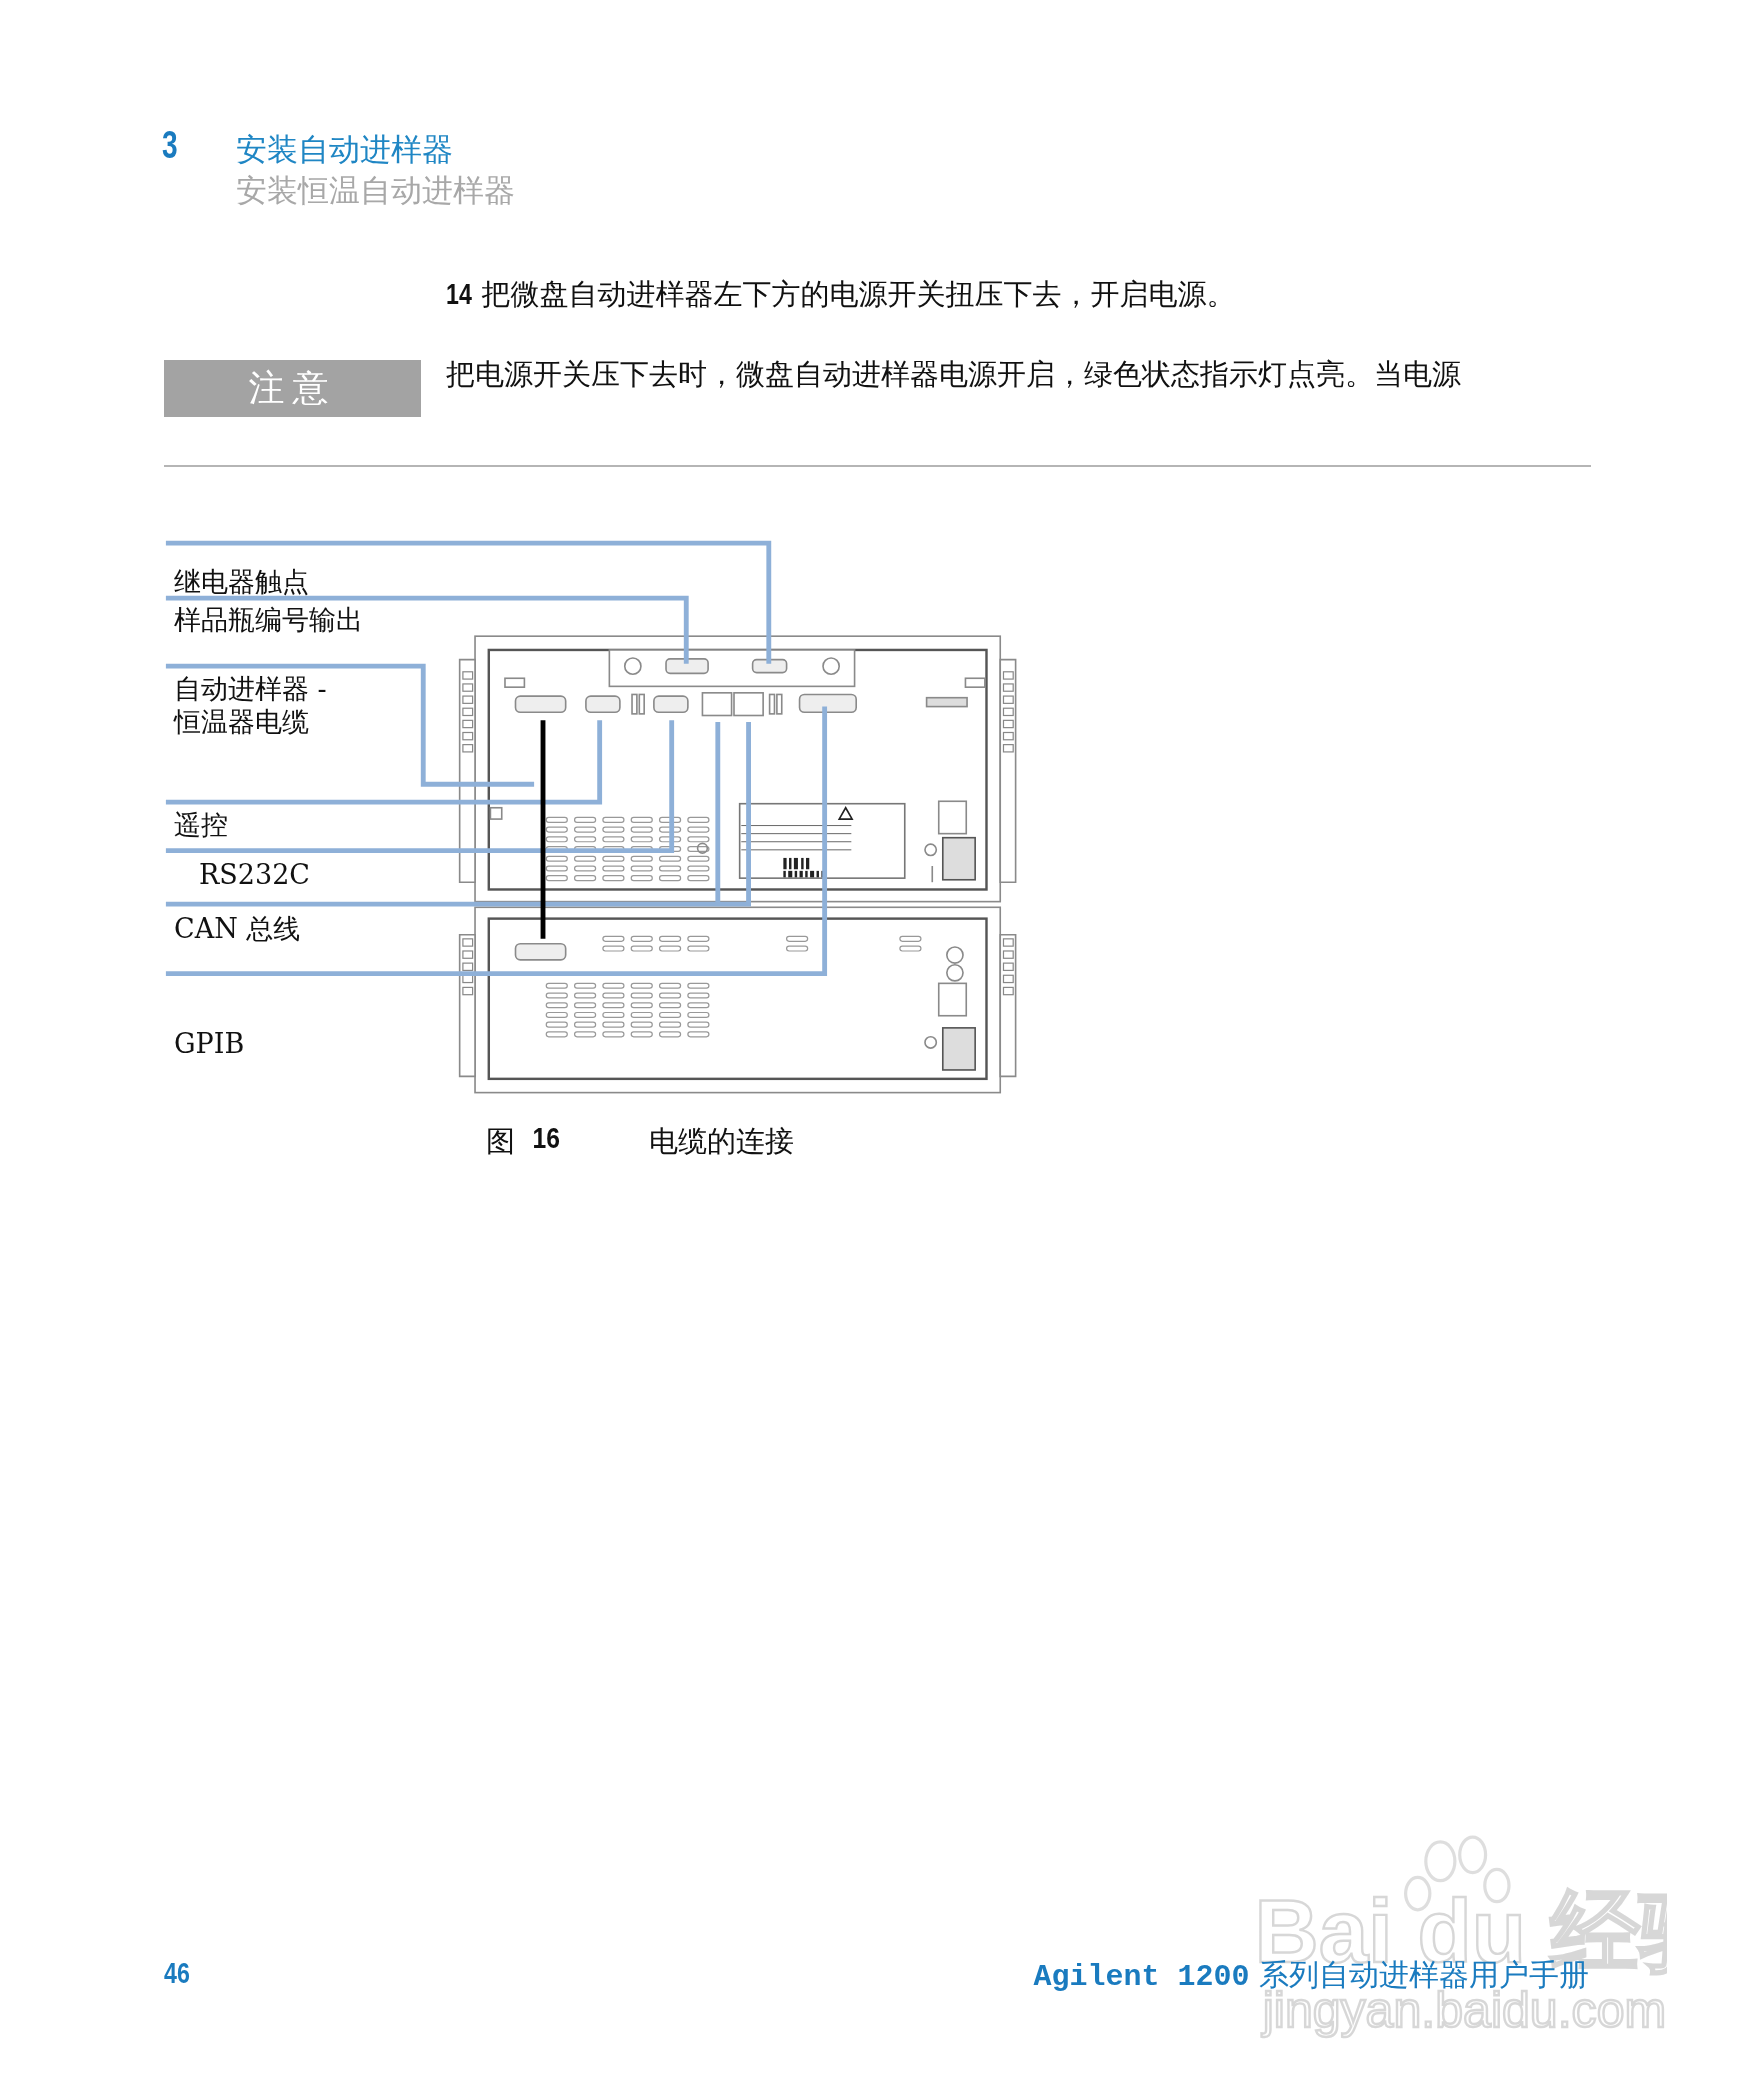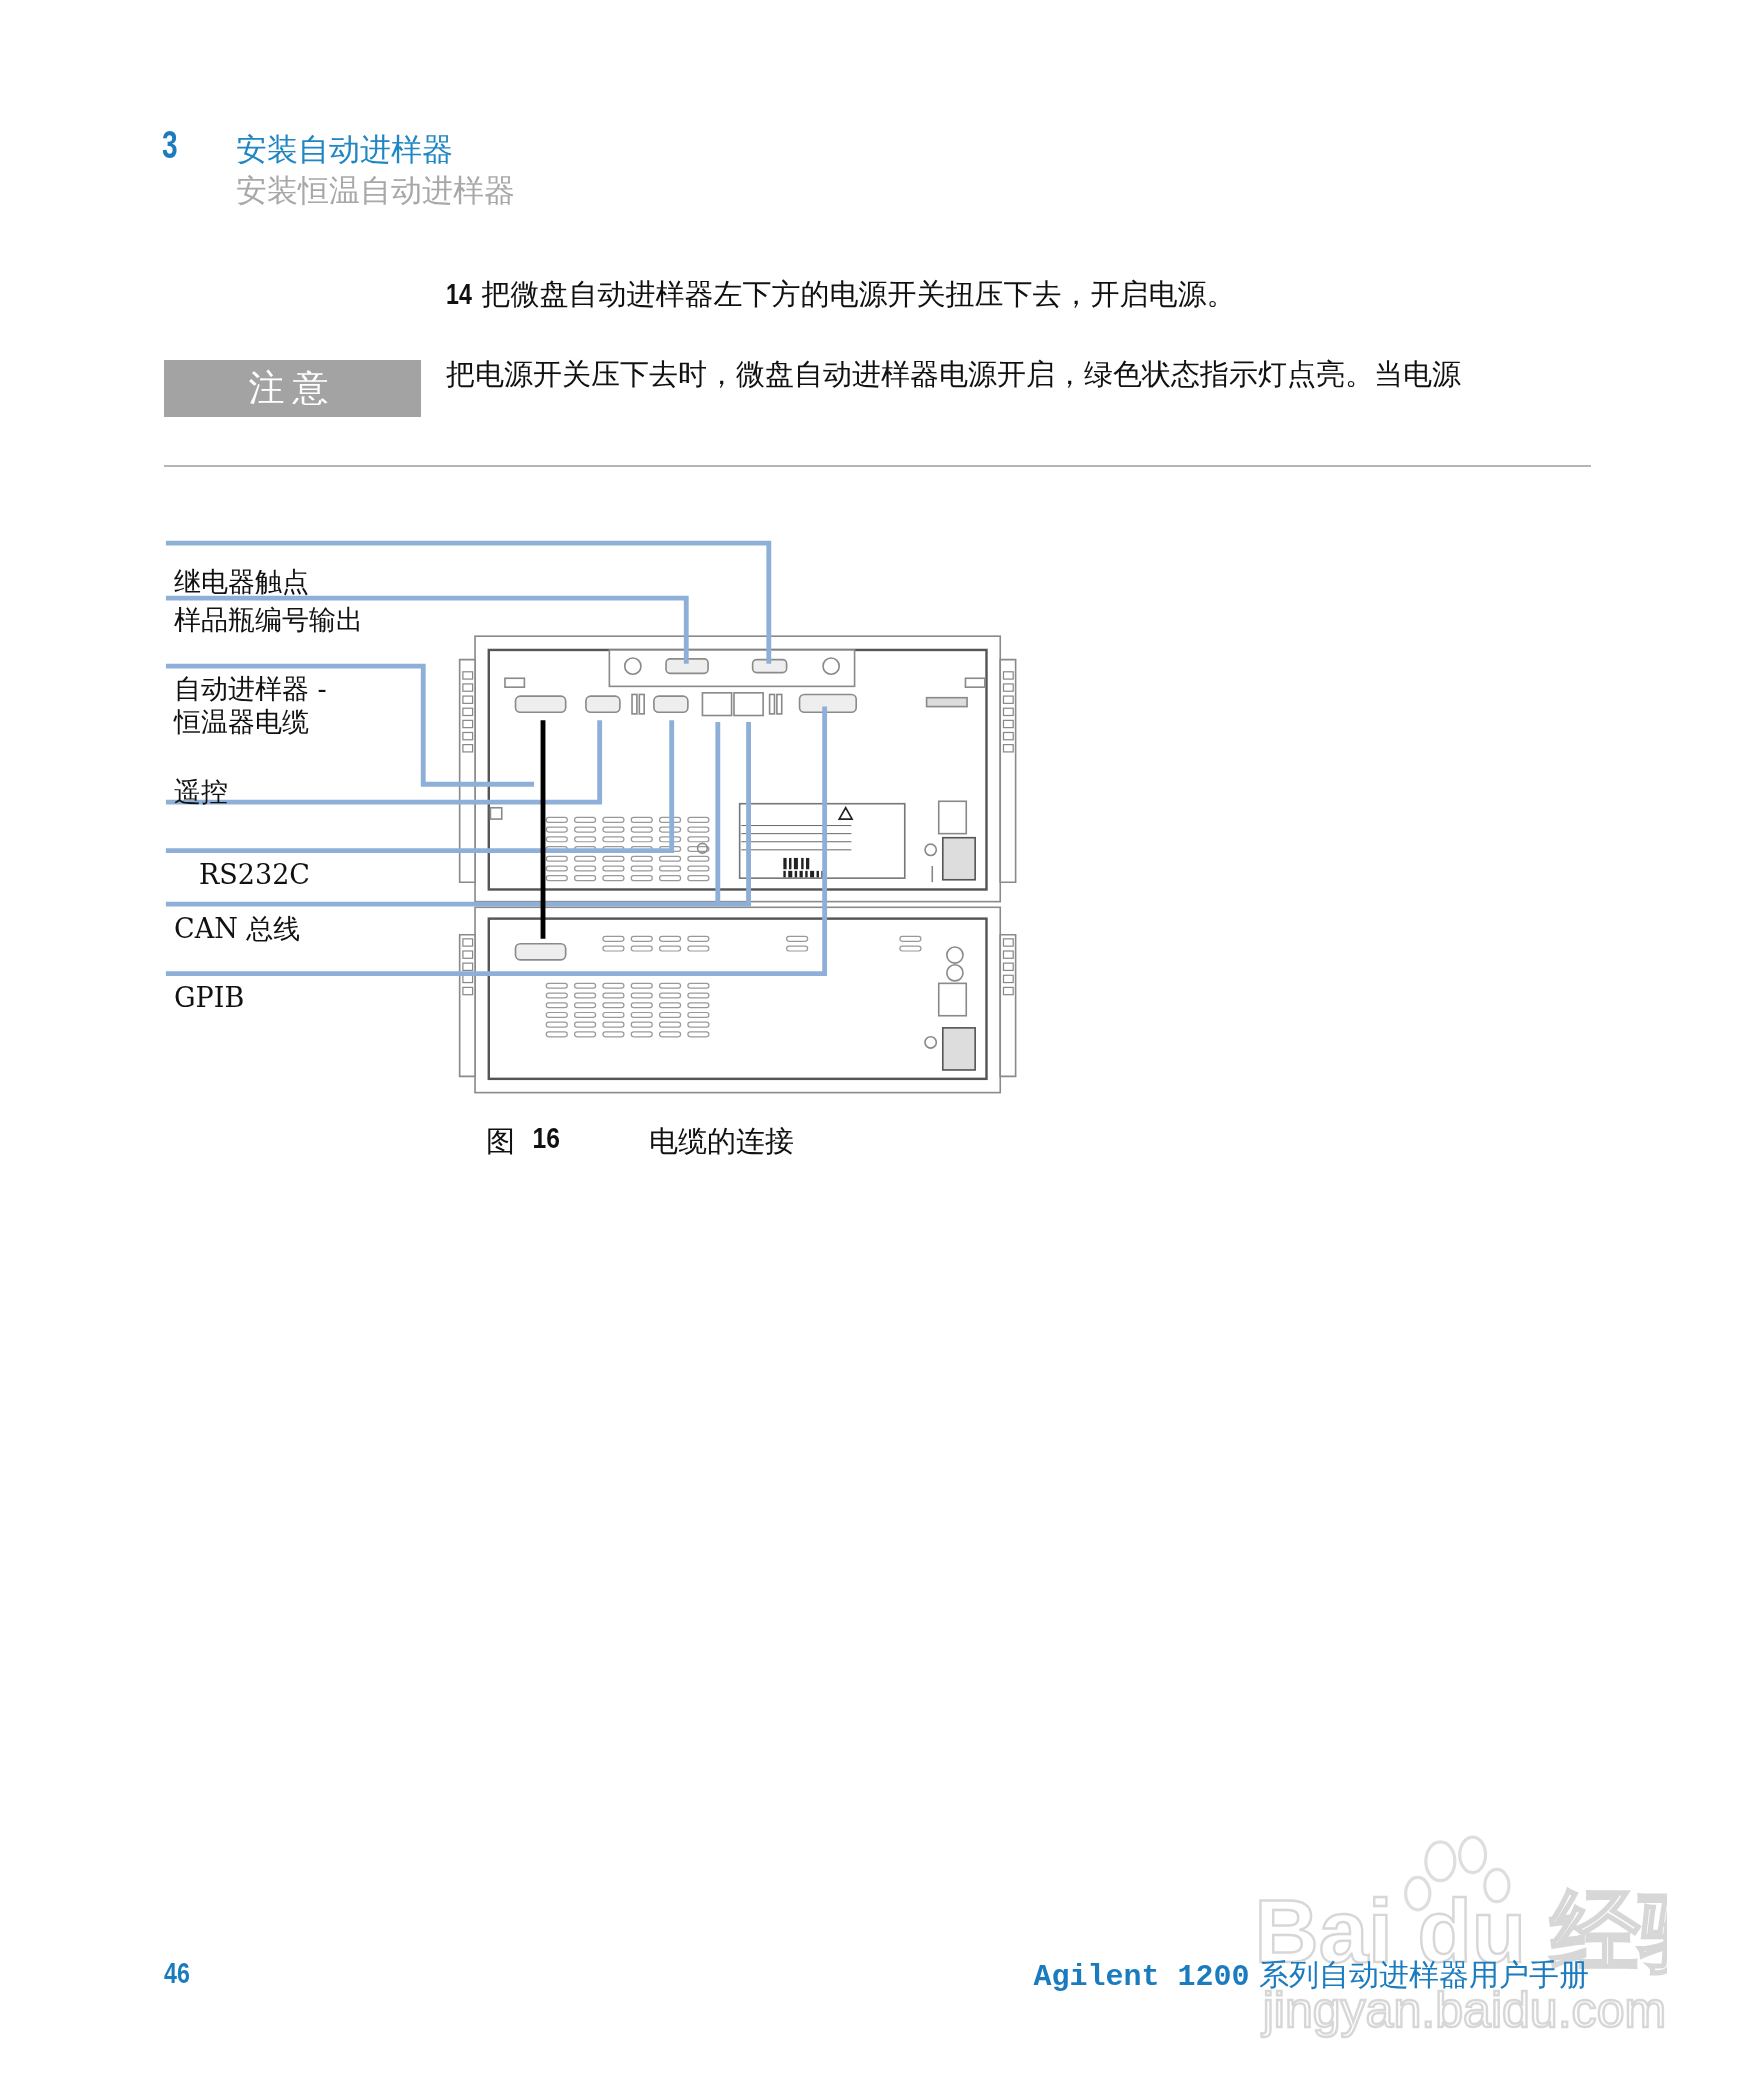--- a/index.html
+++ b/index.html
@@ -262,24 +262,24 @@
     <polyline points="205,1203 1019,1203 1019,873"></polyline>
   </g>
 
   <line x1="671" y1="890" x2="671" y2="1160" stroke="#000" stroke-width="6"></line>
 </svg>
 
 <div class="abs callout-label" style="top:545px;margin-top:21px;">继电器触点</div>
 <div class="abs callout-label" style="top:604px;">样品瓶编号输出</div>
 <div class="abs callout-label" style="top:673px;">自动进样器 -</div>
 <div class="abs callout-label" style="top:706px;">恒温器电缆</div>
-<div class="abs callout-label" style="top:776px;text-align:right;">遥控</div>
+<div class="abs callout-label" style="top:809px;text-align:right;">遥控</div>
 <div class="abs callout-label" style="top:859px;margin-left:25px;">RS232C</div>
 <div class="abs callout-label" style="top:913px;">CAN 总线</div>
-<div class="abs callout-label" style="top:982px;">GPIB</div>
+<div class="abs callout-label" style="top:1028px;">GPIB</div>
 
 <div class="abs fig-caption" style="left:486px;">图</div>
 <div class="abs fig-caption fig-num" style="left:530px;">16</div>
 <div class="abs fig-caption" style="left:649px;">电缆的连接</div>
 
 <svg class="abs watermark" viewBox="0 0 520 260">
   <g fill="none" stroke="#c4c4c4" stroke-width="4">
     <ellipse cx="240" cy="40" rx="18" ry="24"></ellipse>
     <ellipse cx="280" cy="32" rx="16" ry="22"></ellipse>
     <ellipse cx="212" cy="80" rx="15" ry="20"></ellipse>

